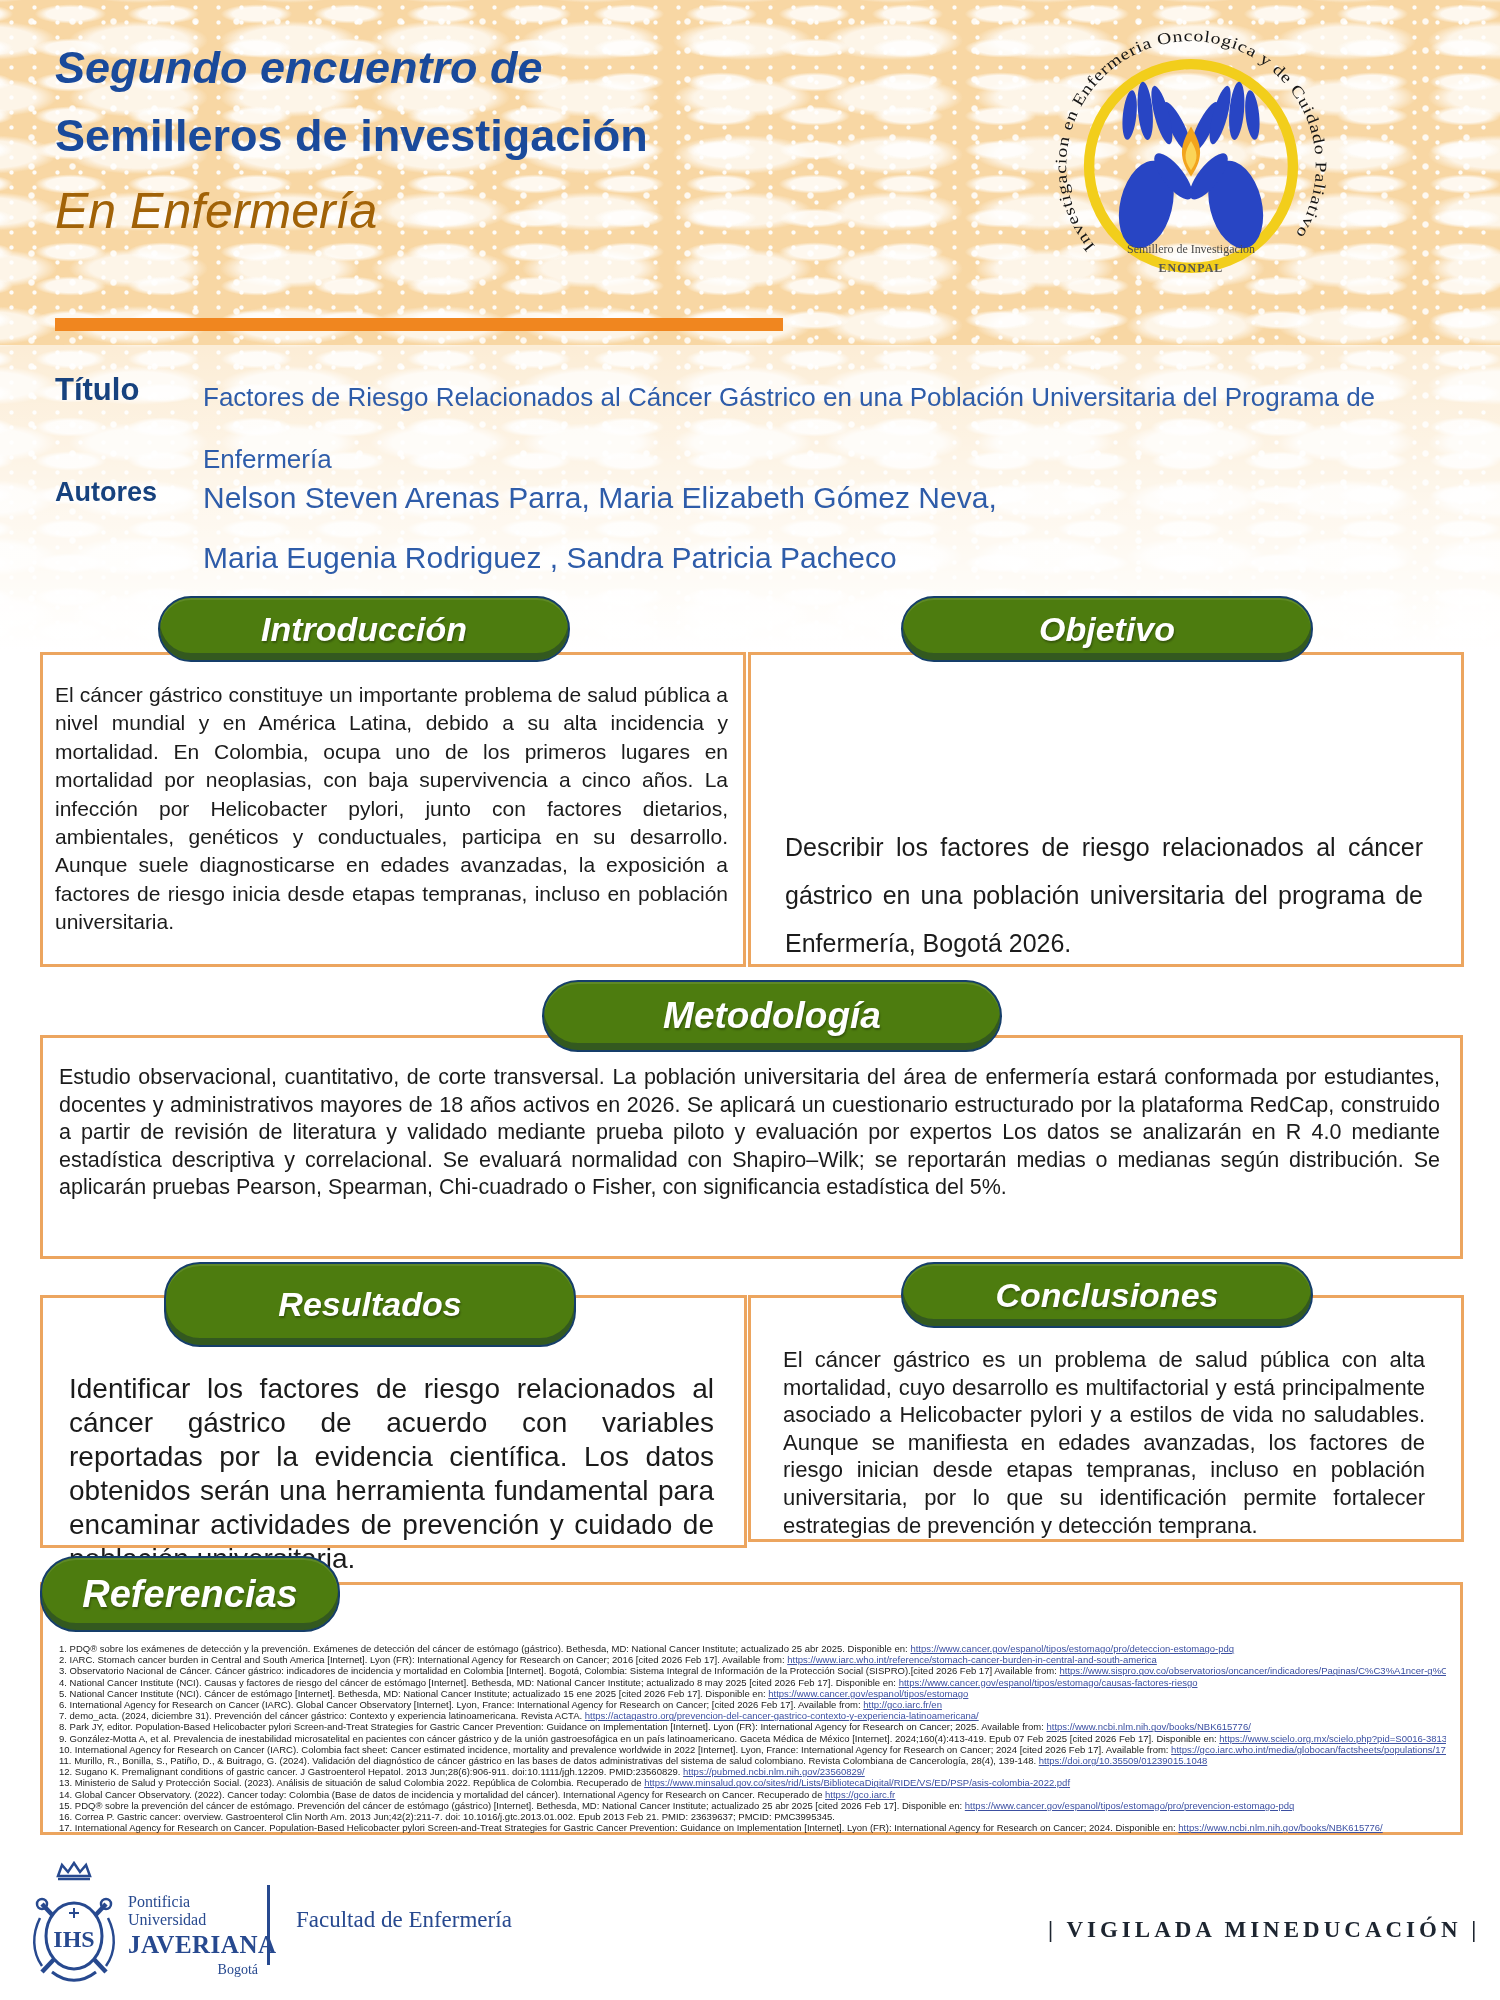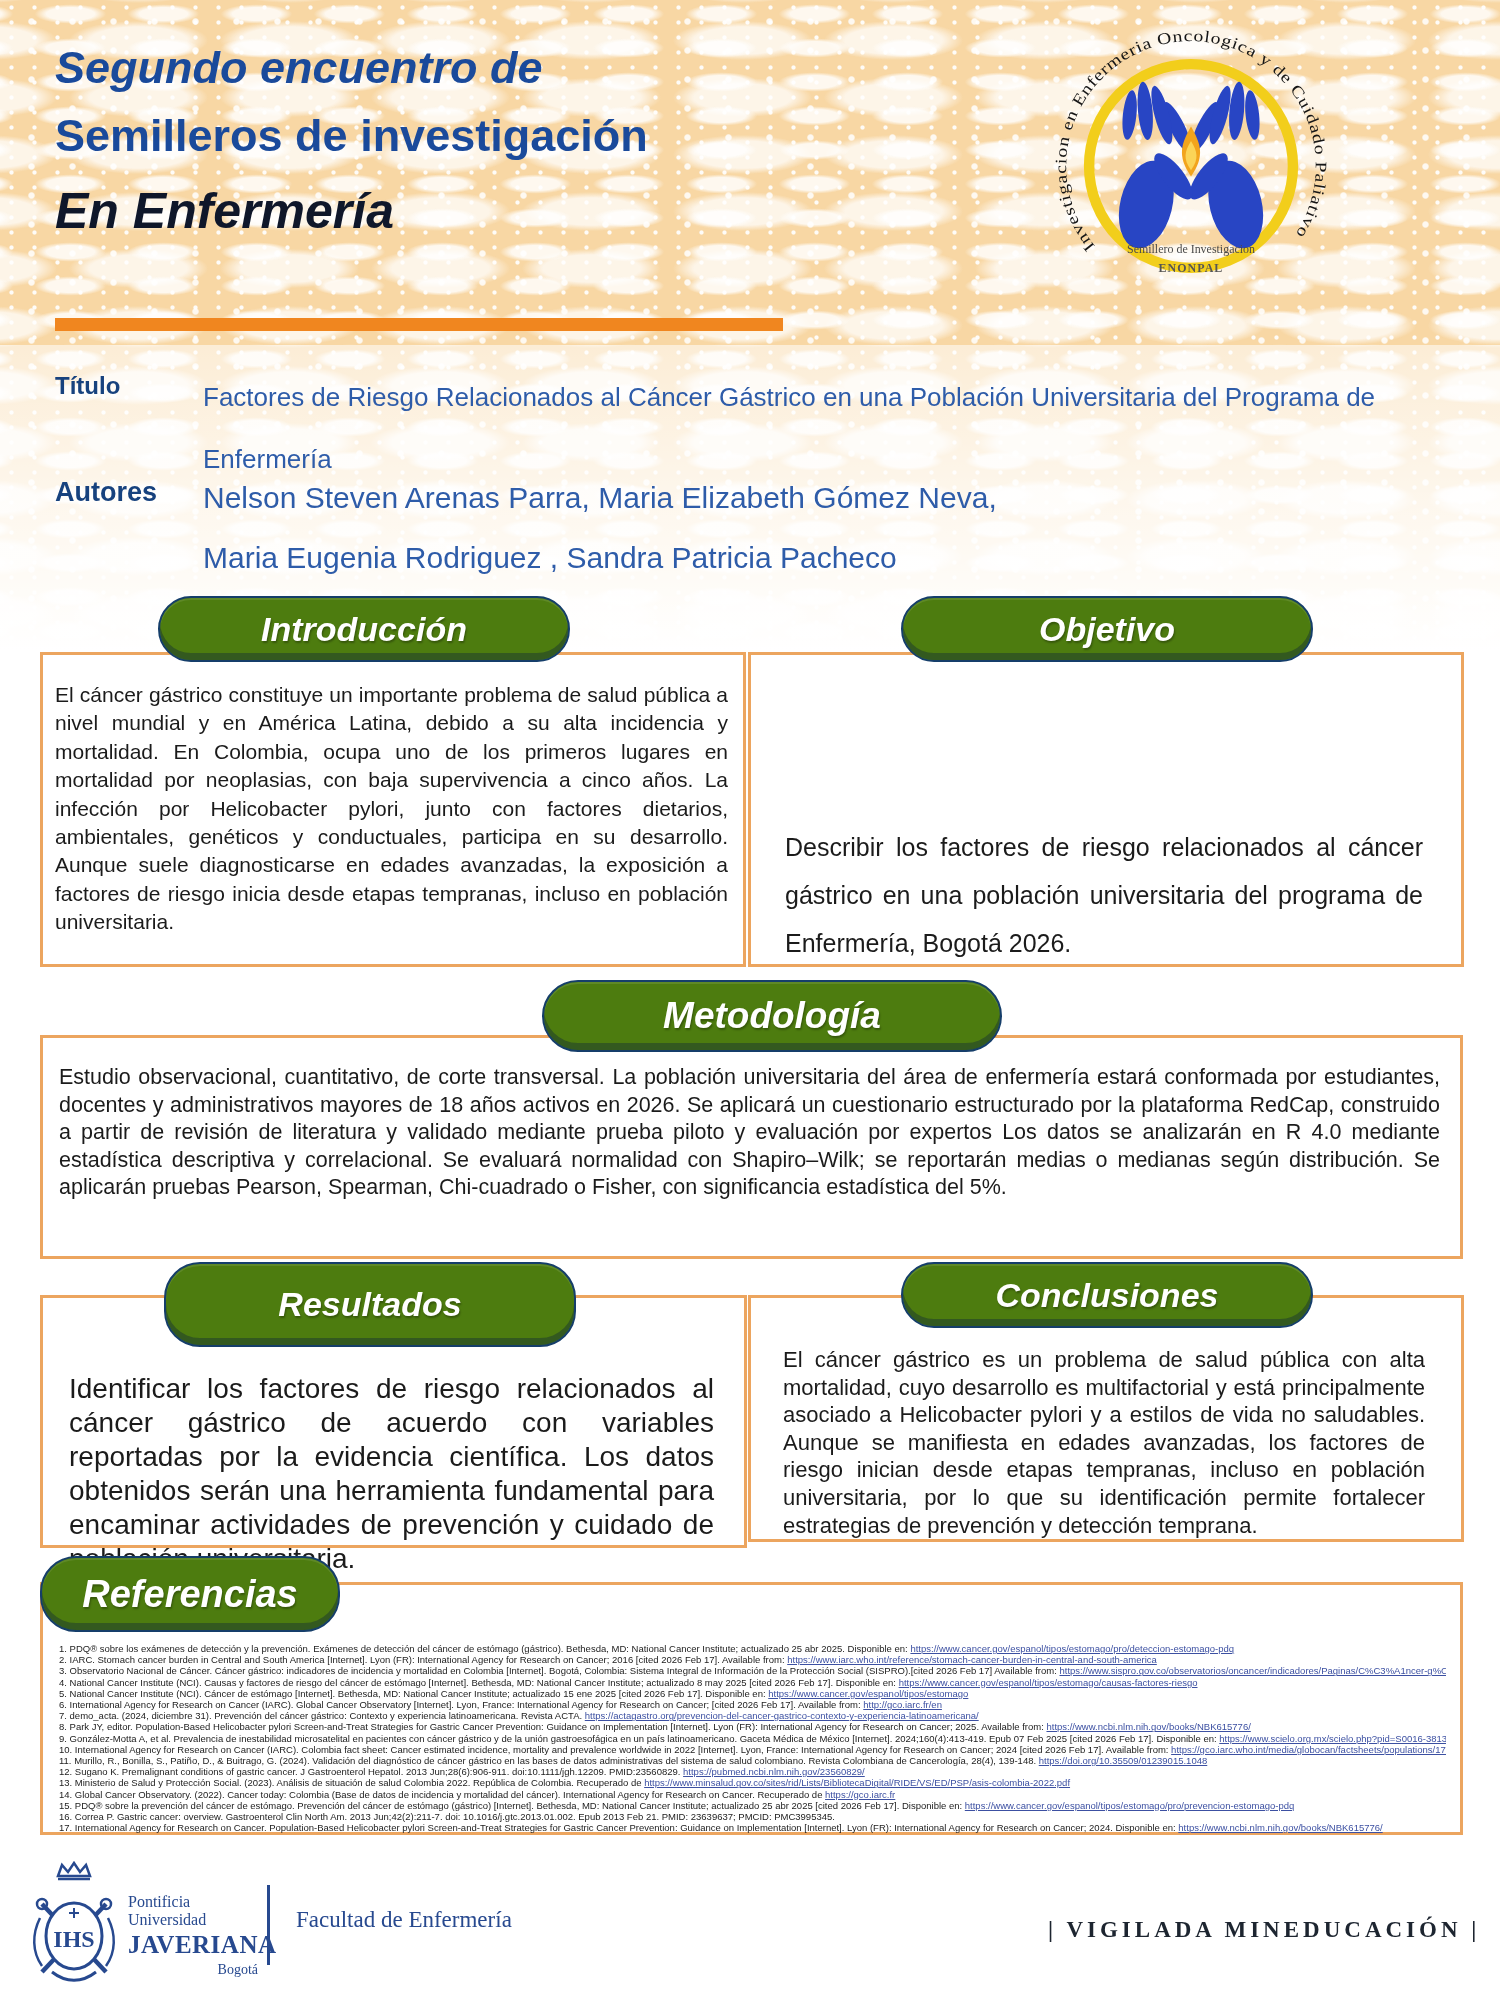--- a/index.html
+++ b/index.html
@@ -18,29 +18,29 @@
     background-size:23px 15px, 41px 29px, 93px 34px, 151px 57px;
     background-position:0 0, 11px 7px, 24px 31px, 63px 12px;
   }
   .header-band{position:absolute;left:0;top:0;width:1500px;height:345px;z-index:0;}
   .fade-band{position:absolute;left:0;top:345px;width:1500px;height:305px;z-index:0;}
   .fade-band .whiteout{position:absolute;inset:0;background:linear-gradient(to bottom,rgba(255,255,255,.55) 0%,rgba(255,255,255,.82) 55%,#ffffff 100%);}
   
   .h-line{position:absolute;left:55px;z-index:2;color:#1A4A9B;font-weight:800;letter-spacing:0;}
   .h-line1{top:42px;font-size:45px;font-style:italic;}
   .h-line2{top:110px;font-size:45px;}
-  .h-line3{top:182px;font-size:50px;font-style:italic;font-weight:700;color:#0f172a;}
+  .h-line3{top:182px;font-size:50px;font-style:italic;font-weight:400;color:#a16207;}
   .orange-rule{position:absolute;left:55px;top:318px;width:728px;height:13px;background:#F0861F;z-index:2;}
   .logo-wrap{position:absolute;left:1035px;top:10px;width:312px;height:312px;z-index:2;}
   
   .meta-row{position:absolute;left:55px;width:1400px;display:flex;z-index:2;}
   .row-titulo{top:366px;}
   .row-autores{top:468px;}
   .meta-label{width:148px;flex:0 0 148px;font-weight:800;color:#17427E;}
-  .row-titulo .meta-label{font-size:24px;padding-top:6px;}
+  .row-titulo .meta-label{font-size:31px;padding-top:6px;}
   .row-autores .meta-label{font-size:27px;padding-top:9px;}
   .title-value{font-size:26px;line-height:62px;color:#2E5CA9;width:1195px;}
   .authors-value{font-size:30px;line-height:60px;color:#2E5CA9;}
   
   .box{position:absolute;background:#ffffff;border:3px solid #ECA55F;z-index:1;box-sizing:border-box;}
   .pill{
     position:absolute;z-index:3;background:#4d7c0f;border:2px solid #153E6A;border-radius:36px;
     box-shadow:inset 0 -7px 0 rgba(10,32,58,.38), inset 0 2px 0 rgba(255,255,255,.10);
     display:flex;align-items:center;justify-content:center;box-sizing:border-box;
   }

